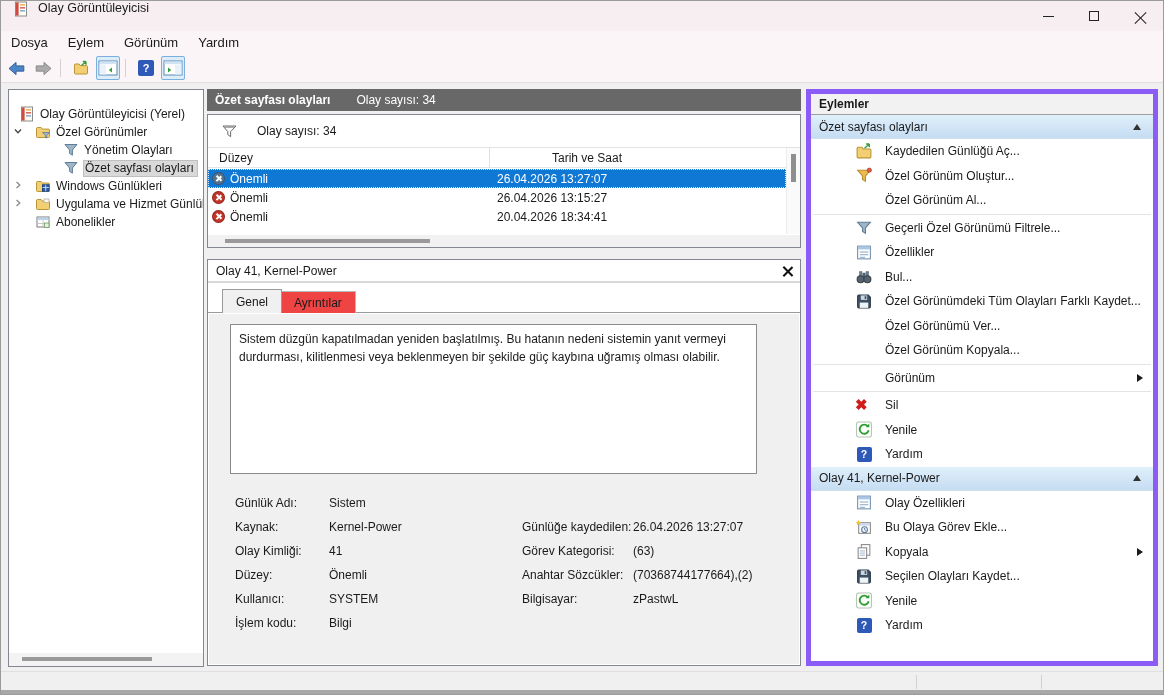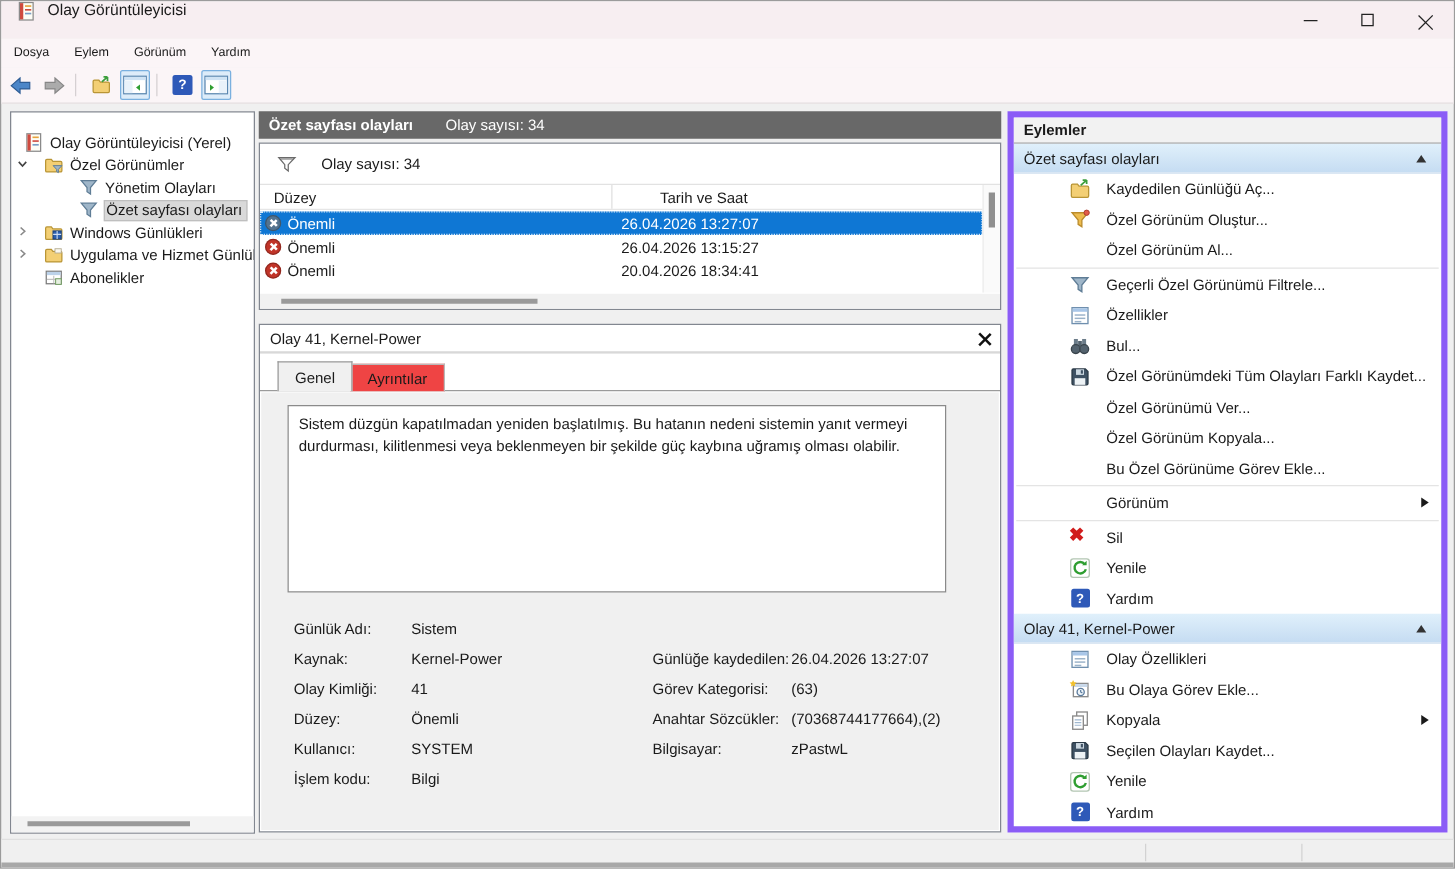--- a/index.html
+++ b/index.html
@@ -19,21 +19,21 @@
   .glyph-max { width:10px; height:10px; border:1px solid #222; display:block; }
   .glyph-close { position:relative; width:13px; height:13px; display:block; }
   .glyph-close::before,.glyph-close::after { content:""; position:absolute; left:6px; top:0;
       width:1.2px; height:16px; background:#222; }
   .glyph-close::before { transform:rotate(45deg); }
   .glyph-close::after  { transform:rotate(-45deg); }
 
   
   .menubar { position:absolute; left:0; top:30px; width:100%; height:23px;
              background:#fbf5f7; display:flex; align-items:center; }
-  .menuitem { padding:0 10px; font-size:10px; color:#1a1a1a; height:100%;
+  .menuitem { padding:0 10px; font-size:13px; color:#1a1a1a; height:100%;
               display:flex; align-items:center; }
   .toolbar { position:absolute; left:0; top:53px; width:100%; height:29px;
              background:#fbf5f7; border-bottom:1px solid #e3dee0;
              display:flex; align-items:center; }
   .tbtn { height:24px; min-width:24px; display:flex; align-items:center; justify-content:center;
           margin-left:3px; }
   .tbtn.boxed { border:1px solid #7ab0df; background:#ddecf9; border-radius:2px; }
   .tsep { width:1px; height:18px; background:#d5d0d2; margin:0 5px; }
   .helpbox { width:16px; height:16px; background:#2e59b8; color:#fff; font-weight:bold;
              font-size:11px; border-radius:2px; display:flex; align-items:center;
@@ -60,21 +60,21 @@
 
   
   .events-box { position:absolute; left:206px; top:113px; width:594px; height:134px;
                 background:#fff; border:1px solid #828790; }
   .filter-row { height:33px; border-bottom:1px solid #e2e2e2; display:flex;
                 align-items:center; font-size:12px; color:#1a1a1a; }
   .filter-row .ficon { margin-left:13px; width:17px; height:17px; }
   .filter-row .ftext { margin-left:19px; }
   .ev-table { position:relative; height:86px; }
   .ev-headrow { height:20px; display:flex; font-size:12px; color:#1a1a1a;
-                border-bottom:1px solid #e6e6e6; }
+                border-bottom:1px solid #e6e6e6;gap:24px; }
   .ev-headrow .h1 { width:282px; padding-left:11px; display:flex; align-items:center;
                     border-right:1px solid #e0e0e0; }
   .ev-headrow .h2 { padding-left:6px; display:flex; align-items:center; flex:1;margin-left:32px; }
   .ev-rows { position:absolute; left:0; top:21px; width:578px; height:56px; overflow:hidden; }
   .evrow { height:19px; display:flex; align-items:center; font-size:12px; color:#1a1a1a; }
   .evrow .c1 { width:282px; display:flex; align-items:center; padding-left:4px; }
   .evrow .c2 { padding-left:7px; }
   .evrow.sel { background:#0f77d4; color:#fff; outline:1px dotted rgba(255,255,255,.85); outline-offset:-1px; }
   .evicon { width:13px; height:13px; border-radius:50%; background:#c13428; position:relative;
             margin-right:5px; flex:0 0 13px; box-shadow:inset 0 0 0 1px rgba(0,0,0,.25); }
@@ -441,24 +441,20 @@
       <span class="al">Özel Görünümdeki Tüm Olayları Farklı Kaydet...</span>
     </div>
     <div class="act">
       <span class="ai"></span>
       <span class="al">Özel Görünümü Ver...</span>
     </div>
     <div class="act">
       <span class="ai"></span>
       <span class="al">Özel Görünüm Kopyala...</span>
     </div>
-    <div class="act">
-      <span class="ai"></span>
-      <span class="al">Bu Özel Görünüme Görev Ekle...</span>
-    </div>
     <div class="asep"></div>
     <div class="act">
       <span class="ai"></span>
       <span class="al">Görünüm</span>
       <span class="subarrow"></span>
     </div>
     <div class="asep"></div>
     <div class="act">
       <span class="ai delglyph">✖</span>
       <span class="al">Sil</span>

